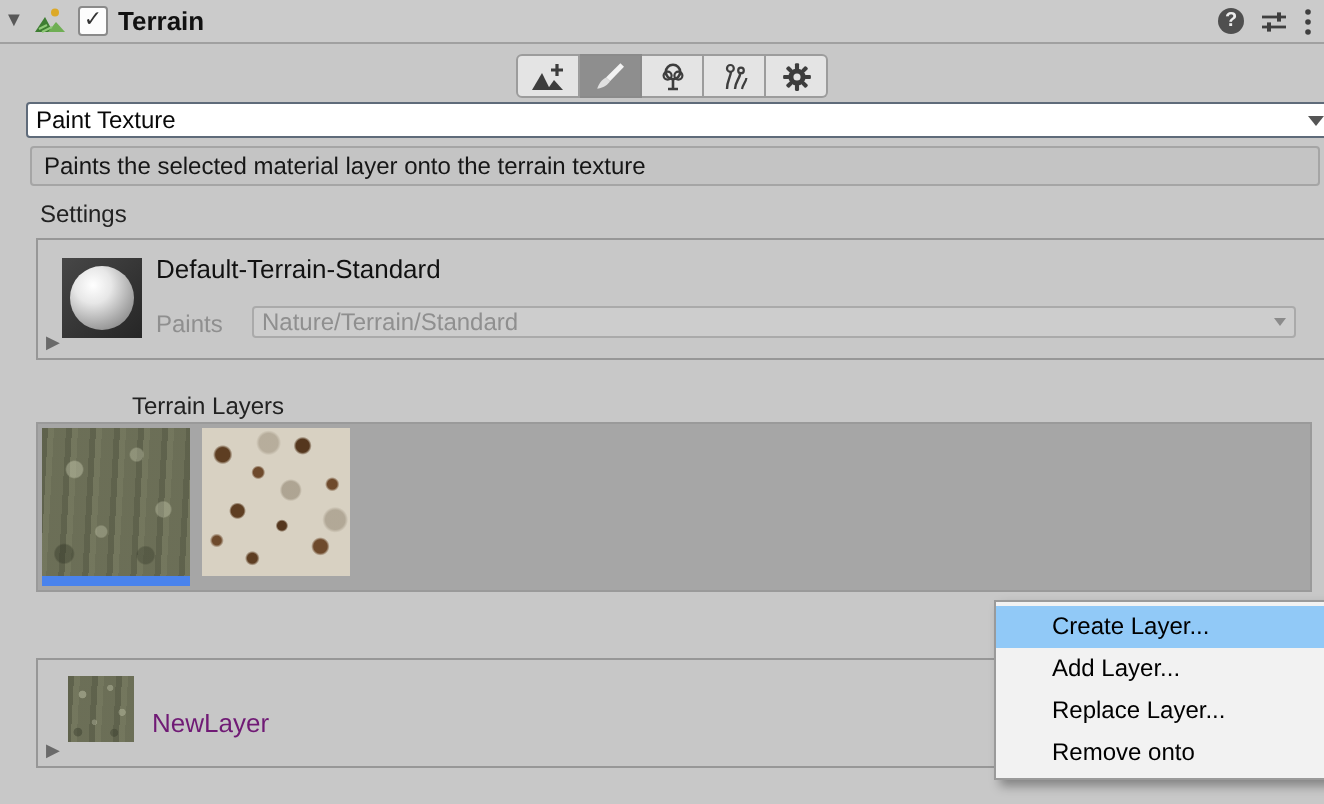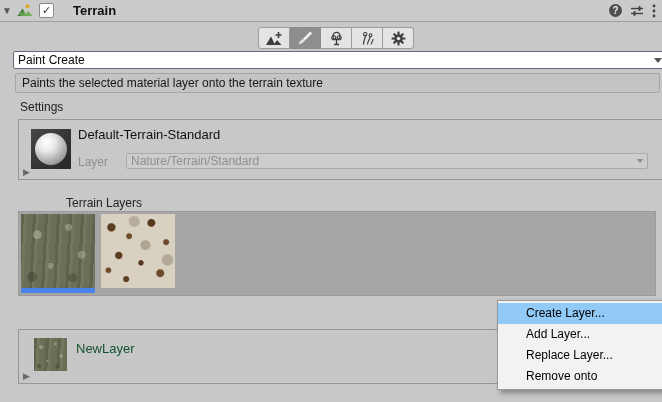--- a/index.html
+++ b/index.html
@@ -16,21 +16,21 @@
     background:#cbcbcb;border-bottom:1px solid #a0a0a0;
     display:flex;align-items:center;
   }
   .foldout{color:#585858;font-size:10px;width:14px;text-align:center;line-height:1;}
   .hdr-icon{width:17px;height:16px;display:flex;align-items:center;justify-content:center;margin:0 2px;}
   .checkbox{
     width:13px;height:13px;background:#fdfdfd;border:1px solid #8a8a8a;border-radius:2px;
     margin:0 5px 0 4px;display:flex;align-items:center;justify-content:center;
     font-size:11px;color:#333;line-height:1;font-weight:bold;
   }
-  .comp-title{font-weight:bold;font-size:13px;color:#111;margin-left:14px;}
+  .comp-title{font-weight:bold;font-size:13px;color:#111;margin-left:0;}
   .hdr-right{position:absolute;right:6px;top:0;height:21px;display:flex;align-items:center;gap:8px;}
   .help-circle{
     width:13px;height:13px;border-radius:50%;background:#4f4f4f;color:#ececec;
     font-size:10px;font-weight:bold;text-align:center;line-height:13px;
   }
   .help-circle.small{width:12px;height:12px;line-height:12px;font-size:9px;}
   
   .toolbar{position:absolute;top:27px;left:258px;display:flex;}
   .tool-btn{
     width:30px;height:20px;background:#e4e4e4;border:1px solid #9c9c9c;border-left:none;
@@ -117,21 +117,21 @@
       radial-gradient(circle at 60% 42%, rgba(140,128,108,0.55) 0 7%, transparent 9%),
       radial-gradient(circle at 90% 62%, rgba(140,128,108,0.5) 0 6%, transparent 8%),
       radial-gradient(circle at 45% 10%, rgba(150,138,118,0.5) 0 6%, transparent 8%);
   }
   
   .newlayer-box{
     position:absolute;left:18px;top:329px;width:636px;height:53px;
     background:#c7c7c7;border:1px solid #979797;
   }
   .nl-thumb{position:absolute;left:15px;top:8px;width:33px;height:33px;}
-  .nl-name{position:absolute;left:57px;top:11px;font-size:13px;color:#14532d;}
+  .nl-name{position:absolute;left:57px;top:24px;font-size:13px;color:#701a75;}
   .nl-foldout{position:absolute;left:4px;bottom:2px;color:#6a6a6a;font-size:9px;}
   
   .context-menu{
     position:absolute;left:497px;top:300px;width:180px;height:90px;
     background:#f2f2f2;border:1px solid #9a9a9a;
     box-shadow:3px 3px 5px rgba(0,0,0,0.35);
     padding-top:2px;box-sizing:border-box;z-index:10;
   }
   .menu-item{
     height:21px;line-height:21px;padding-left:28px;font-size:12px;color:#000;
@@ -222,21 +222,21 @@
           <rect x="6.9" y="12" width="2.2" height="3.4" rx="0.6" transform="rotate(90 8 8)"></rect>
           <rect x="6.9" y="0.6" width="2.2" height="3.4" rx="0.6" transform="rotate(135 8 8)"></rect>
           <rect x="6.9" y="12" width="2.2" height="3.4" rx="0.6" transform="rotate(135 8 8)"></rect>
         </g>
         <circle cx="8" cy="8" r="1.9" fill="#e4e4e4"></circle>
       </svg>
     </div>
   </div>
 
   <div class="tool-dropdown">
-    <span>Paint Create</span>
+    <span>Paint Texture</span>
     <div class="dd-arrow"></div>
   </div>
 
   <div class="help-box">
     <span>Paints the selected material layer onto the terrain texture</span>
   </div>
 
   <div class="section-label" style="top:100px;">Settings</div>
 
   <div class="material-box">
@@ -256,21 +256,21 @@
             <rect x="6.9" y="12" width="2.2" height="3.4" rx="0.6" transform="rotate(45 8 8)"></rect>
             <rect x="6.9" y="0.6" width="2.2" height="3.4" rx="0.6" transform="rotate(90 8 8)"></rect>
             <rect x="6.9" y="12" width="2.2" height="3.4" rx="0.6" transform="rotate(90 8 8)"></rect>
             <rect x="6.9" y="0.6" width="2.2" height="3.4" rx="0.6" transform="rotate(135 8 8)"></rect>
             <rect x="6.9" y="12" width="2.2" height="3.4" rx="0.6" transform="rotate(135 8 8)"></rect>
           </g>
           <circle cx="8" cy="8" r="1.9" fill="#c8c8c8"></circle>
         </svg>
       </div>
     </div>
-    <div class="shader-label">Layer</div>
+    <div class="shader-label">Paints</div>
     <div class="shader-field">
       <span>Nature/Terrain/Standard</span>
       <div class="shader-arrow"></div>
     </div>
     <div class="mat-foldout">▶</div>
   </div>
 
   <div class="section-label" style="top:196px;margin-left:46px;">Terrain Layers</div>
 
   <div class="layers-box">

